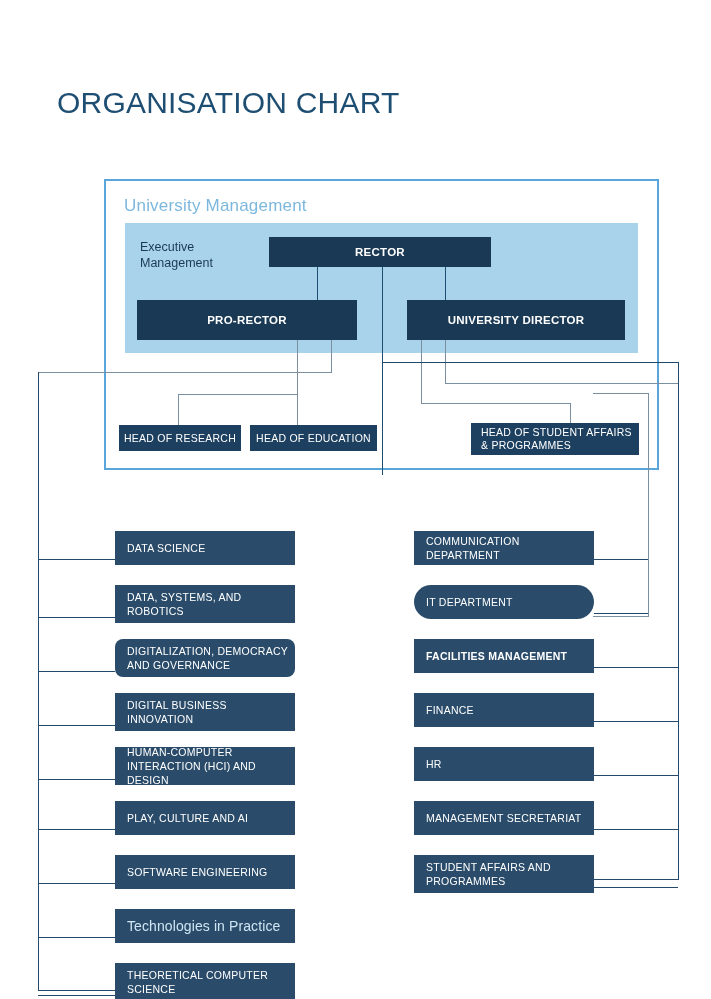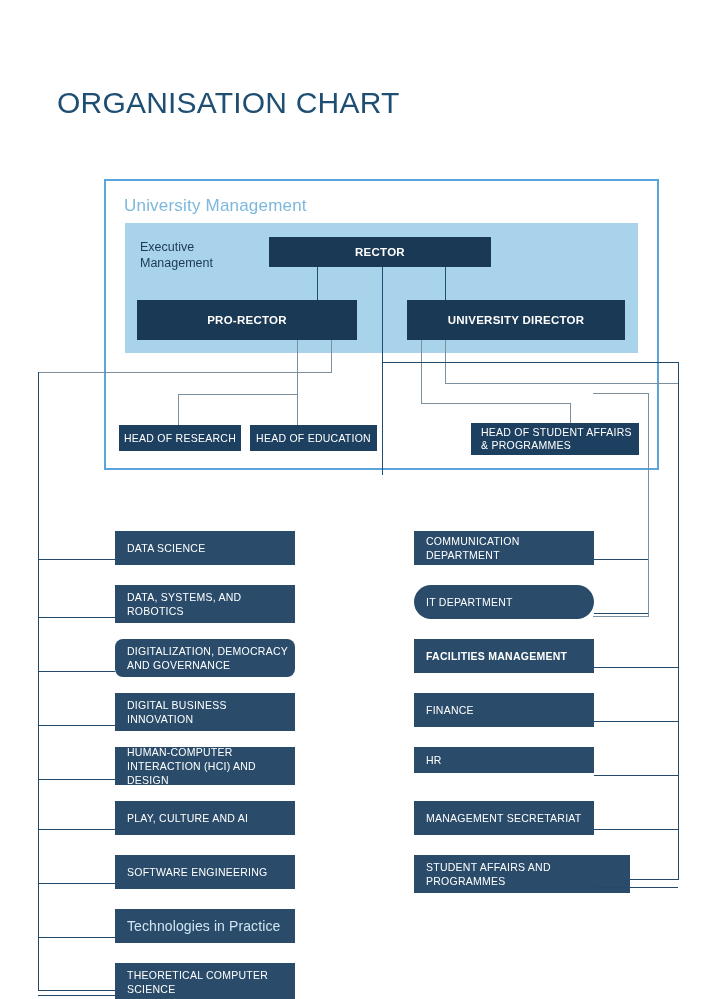--- a/index.html
+++ b/index.html
@@ -191,23 +191,23 @@
       <div class="box dept" style="left: 115px; top: 758px; width: 180px; height: 34px;">PLAY, CULTURE AND AI</div>
       <div class="box dept" style="left: 115px; top: 812px; width: 180px; height: 34px;">SOFTWARE ENGINEERING</div>
       <div class="box dept soft" style="left: 115px; top: 866px; width: 180px; height: 34px;">Technologies in Practice</div>
       <div class="box dept" style="left: 115px; top: 920px; width: 180px; height: 38px;">THEORETICAL COMPUTER SCIENCE</div>
     </div>
   <div id="right-col">
       <div class="box dept" style="left: 414px; top: 488px; width: 180px; height: 34px;">COMMUNICATION DEPARTMENT</div>
       <div class="box dept" style="left: 414px; top: 542px; width: 180px; height: 34px; border-radius: 17px;">IT DEPARTMENT</div>
       <div class="box dept bold" style="left: 414px; top: 596px; width: 180px; height: 34px;">FACILITIES MANAGEMENT</div>
       <div class="box dept" style="left: 414px; top: 650px; width: 180px; height: 34px;">FINANCE</div>
-      <div class="box dept" style="left: 414px; top: 704px; width: 180px; height: 26px;">HR</div>
+      <div class="box dept" style="left: 414px; top: 704px; width: 180px; height: 34px;">HR</div>
       <div class="box dept" style="left: 414px; top: 758px; width: 180px; height: 34px;">MANAGEMENT SECRETARIAT</div>
-      <div class="box dept" style="left: 414px; top: 812px; width: 216px; height: 38px;">STUDENT AFFAIRS AND PROGRAMMES</div>
+      <div class="box dept" style="left: 414px; top: 812px; width: 180px; height: 38px;">STUDENT AFFAIRS AND PROGRAMMES</div>
     </div>
   <div id="connectors-dyn">
       <div class="ln h thin" style="left: 38px; width: 77px; top: 516px;"></div>
       <div class="ln h thin" style="left: 38px; width: 77px; top: 574px;"></div>
       <div class="ln h thin" style="left: 38px; width: 77px; top: 628px;"></div>
       <div class="ln h thin" style="left: 38px; width: 77px; top: 682px;"></div>
       <div class="ln h thin" style="left: 38px; width: 77px; top: 736px;"></div>
       <div class="ln h thin" style="left: 38px; width: 77px; top: 786px;"></div>
       <div class="ln h thin" style="left: 38px; width: 77px; top: 840px;"></div>
       <div class="ln h thin" style="left: 38px; width: 77px; top: 894px;"></div>

